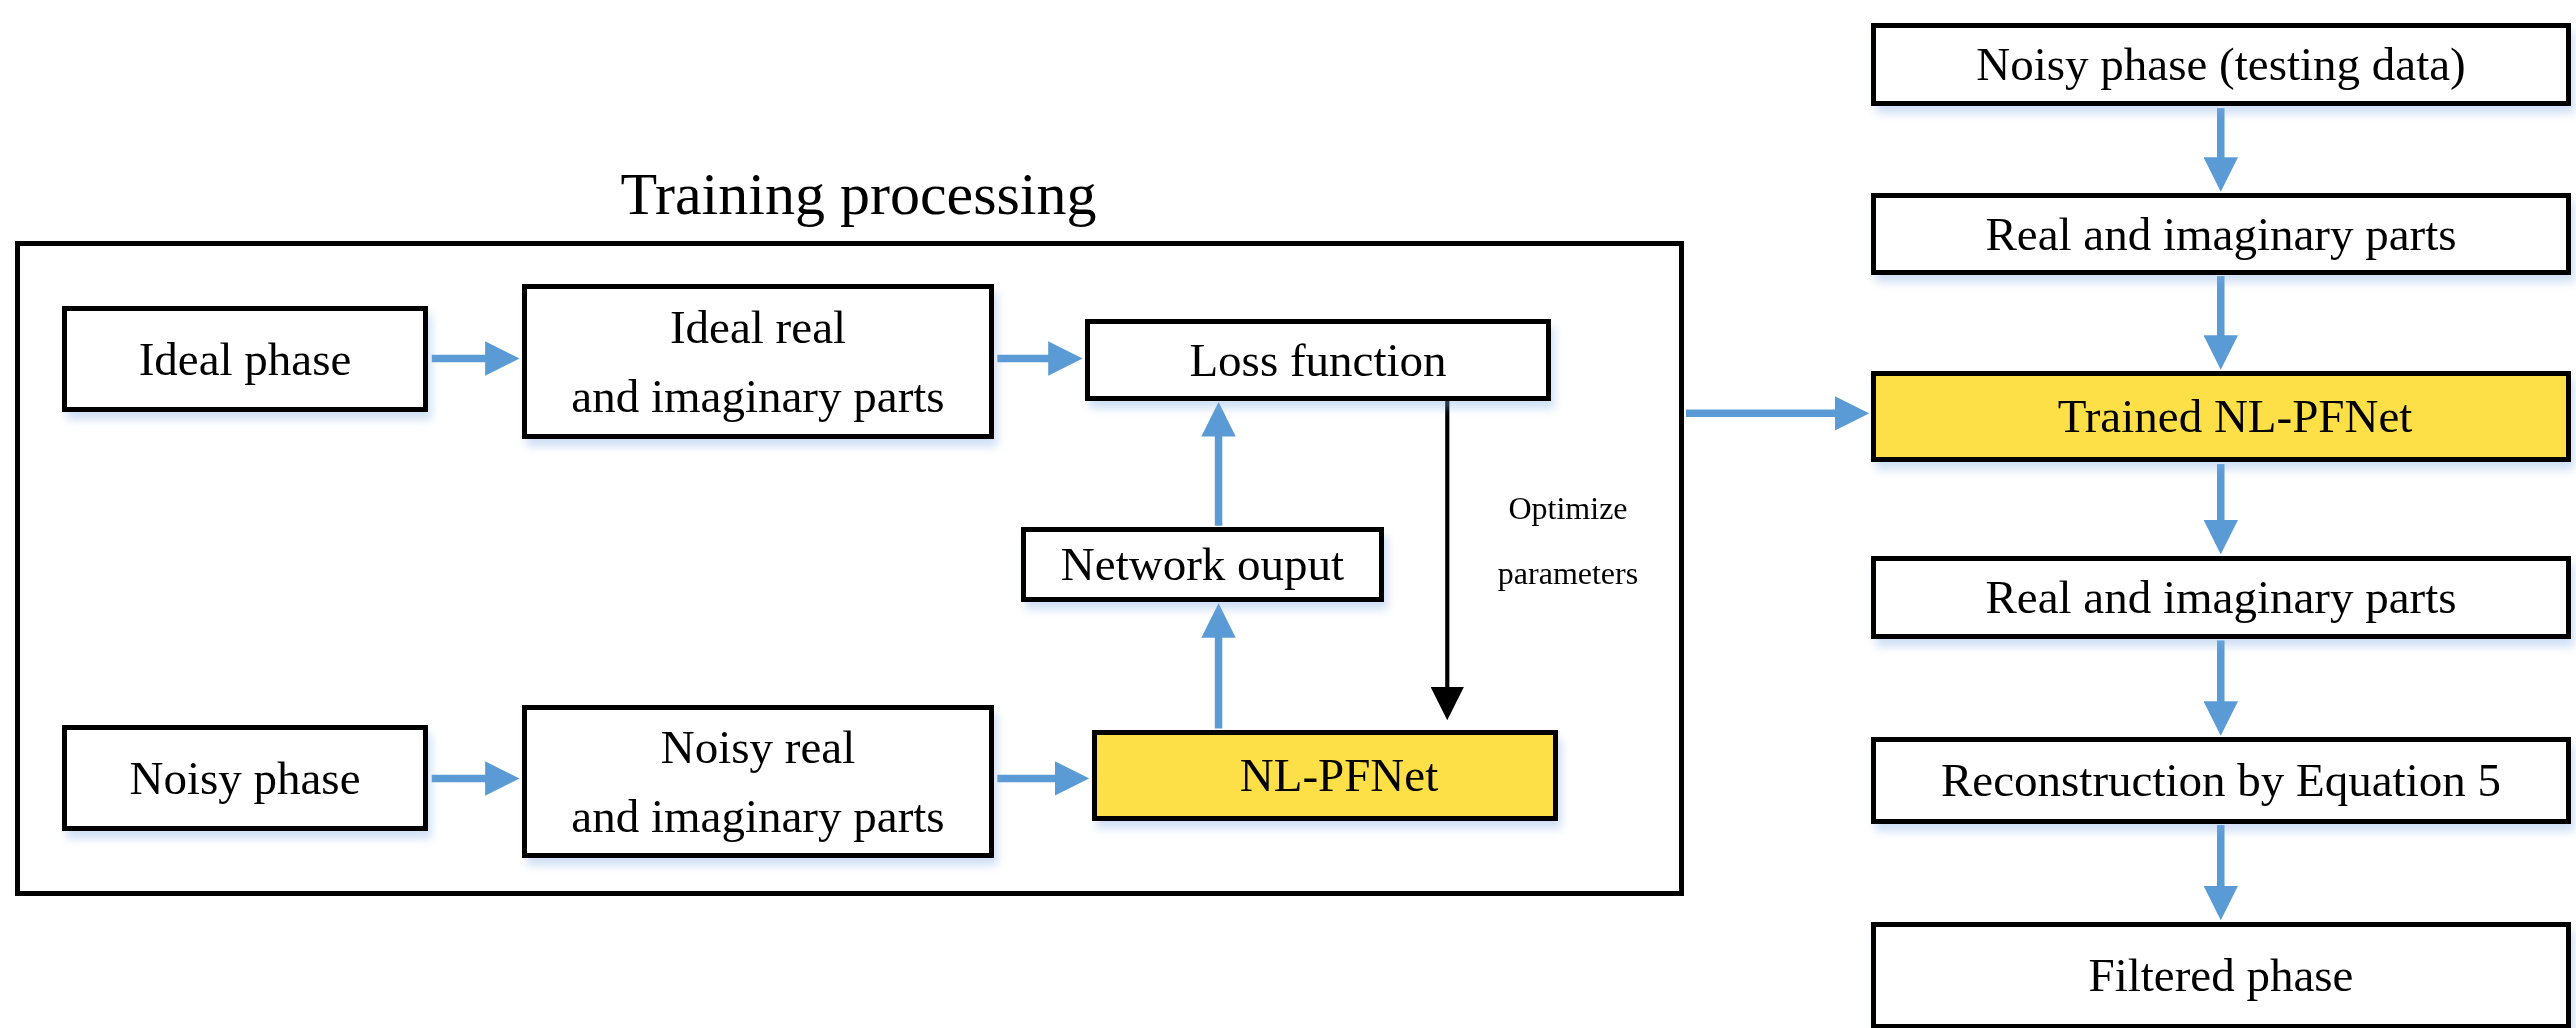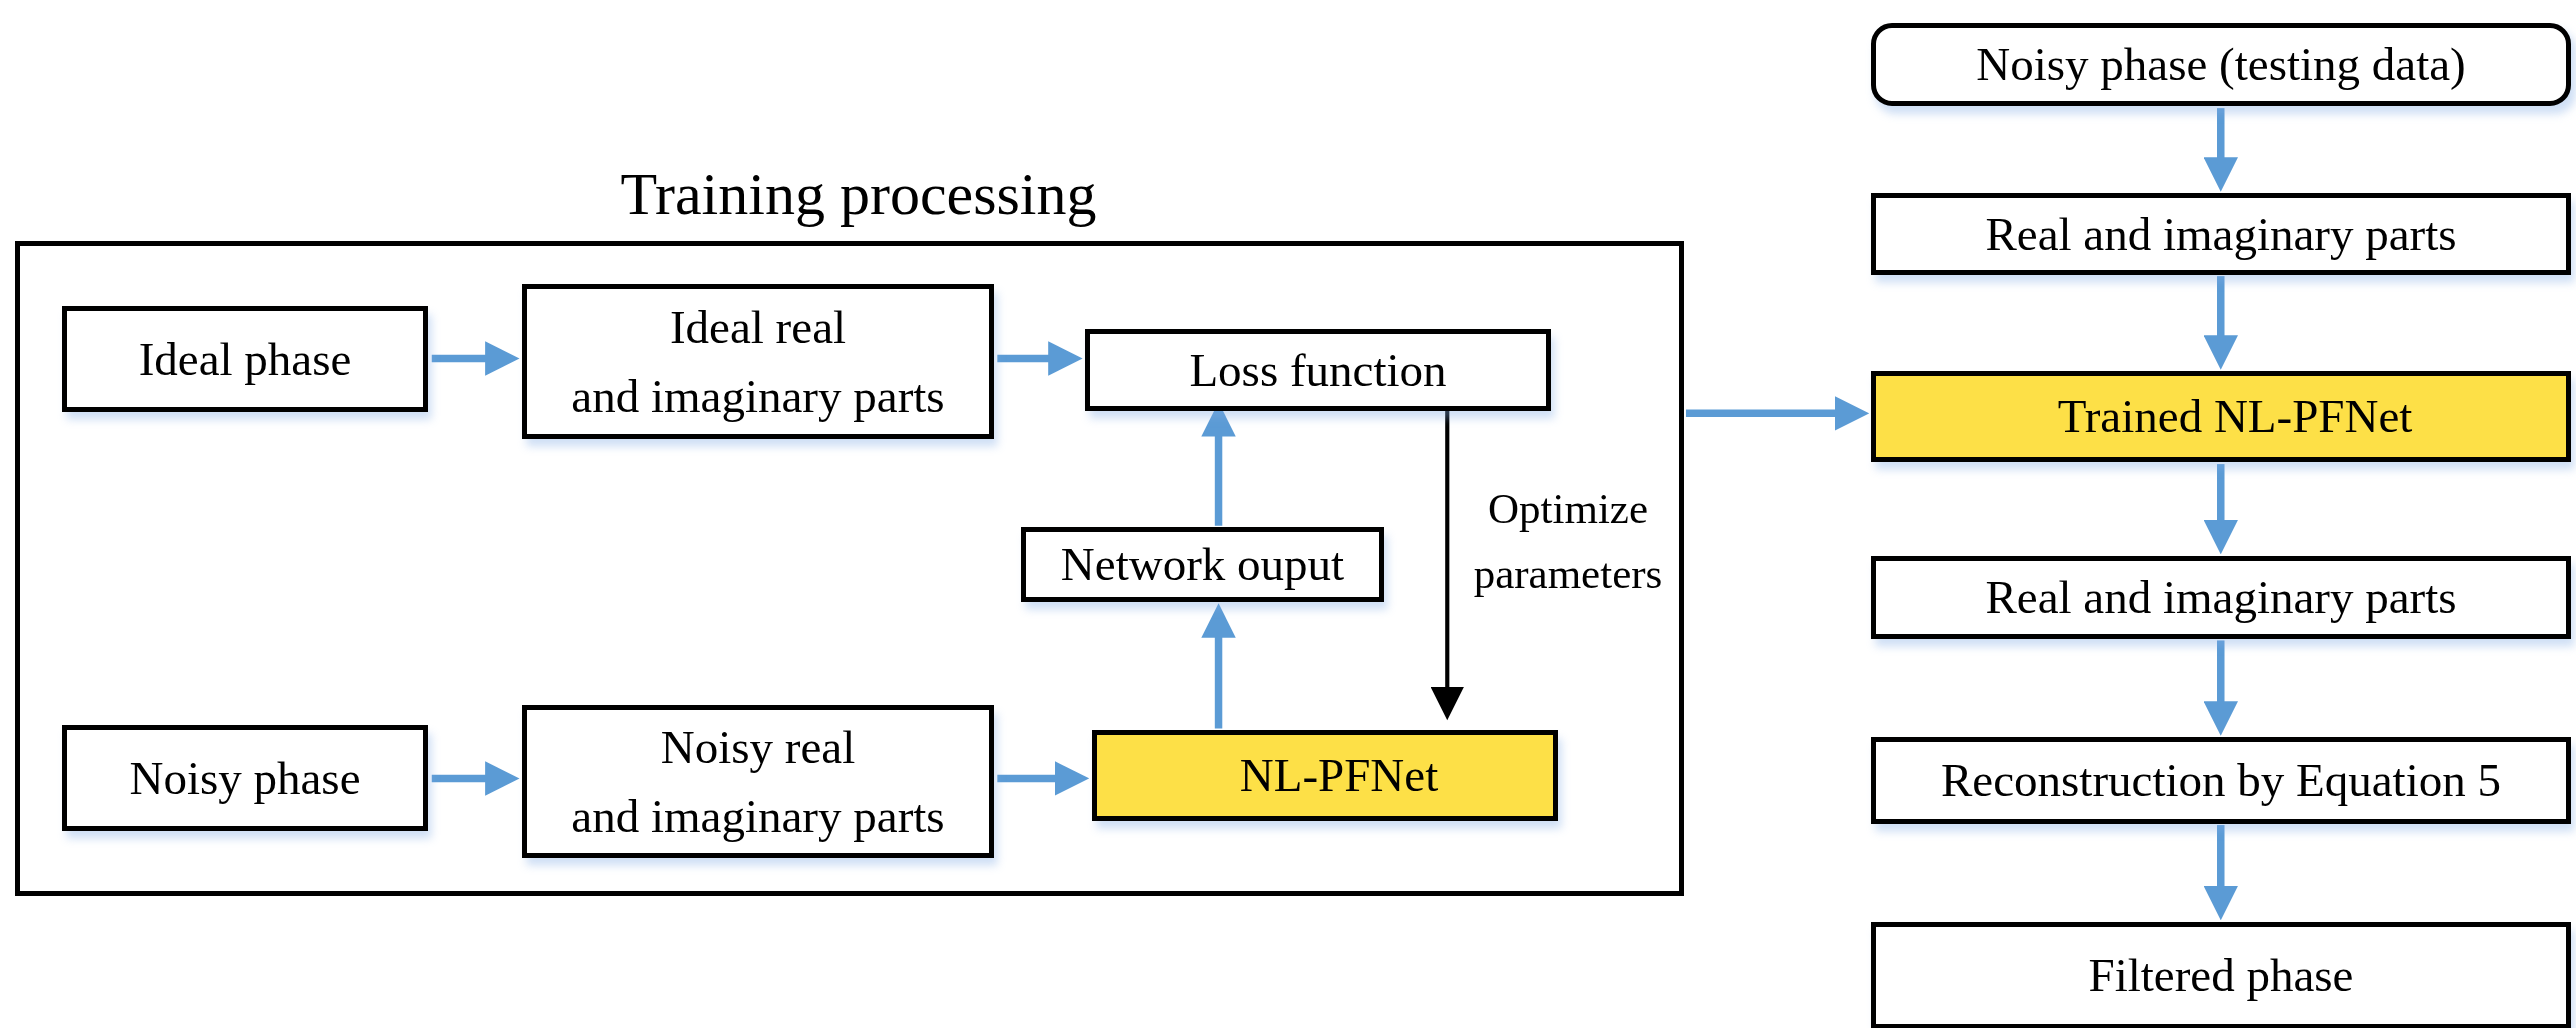--- a/index.html
+++ b/index.html
@@ -50,40 +50,40 @@
     box-shadow: 4.2px 7.5px 8.3px rgba(130, 170, 230, 0.38);
     box-sizing: border-box;
   }
   .node.highlight {
     background: #fde047;
     padding-left: 28px;
   }
   
   .n-ideal-phase   { left: 62px;   top: 306px;  width: 366px; height: 106px; }
   .n-ideal-parts   { left: 522px;  top: 284px;  width: 472px; height: 155px; }
-  .n-loss-function { left: 1085px; top: 319px;  width: 466px; height: 82px; margin-top: 10px;  }
+  .n-loss-function { left: 1085px; top: 319px;  width: 466px; height: 82px;  }
   .n-network-ouput { left: 1021px; top: 527px;  width: 363px; height: 75px;  }
   .n-nl-pfnet      { left: 1092px; top: 730px;  width: 466px; height: 91px; }
   .n-noisy-phase   { left: 62px;   top: 725px;  width: 366px; height: 106px; }
   .n-noisy-parts   { left: 522px;  top: 705px;  width: 472px; height: 153px; }
   
-  .n-t0 { left: 1871px; top: 23px;   width: 700px; height: 83px; border-radius: 21px; }
+  .n-t0 { left: 1871px; top: 23px;   width: 700px; height: 83px; }
   .n-t1 { left: 1871px; top: 193px;  width: 700px; height: 82px;  }
   .n-t2 { left: 1871px; top: 371px;  width: 700px; height: 91px; }
   .n-t3 { left: 1871px; top: 556px;  width: 700px; height: 83px; }
   .n-t4 { left: 1871px; top: 737px;  width: 700px; height: 87px; }
   .n-t5 { left: 1871px; top: 922px; width: 700px; height: 107px; }
 
   .optimize-label {
     position: absolute;
     left: 1443px;
     top: 476px;
     width: 250px;
     height: 133px;
-    font-size: 43px;
+    font-size: 32px;
     line-height: 65px;
     text-align: center;
     white-space: pre-line;
   }
   .arrow-layer {
     position: absolute;
     left: 0;
     top: 0;
     width: 2576px;
     height: 1028px;

